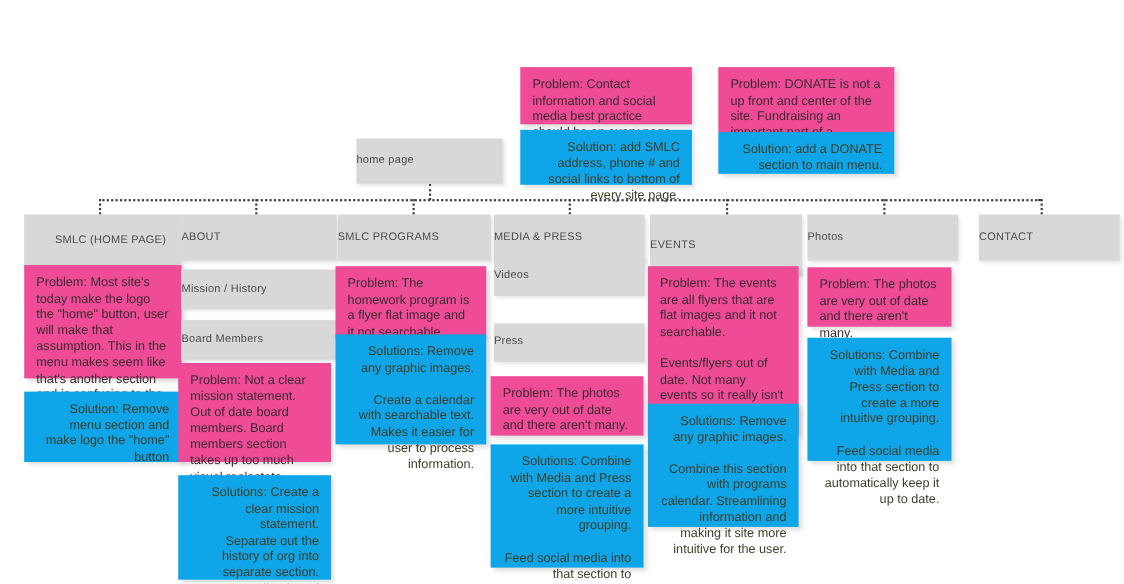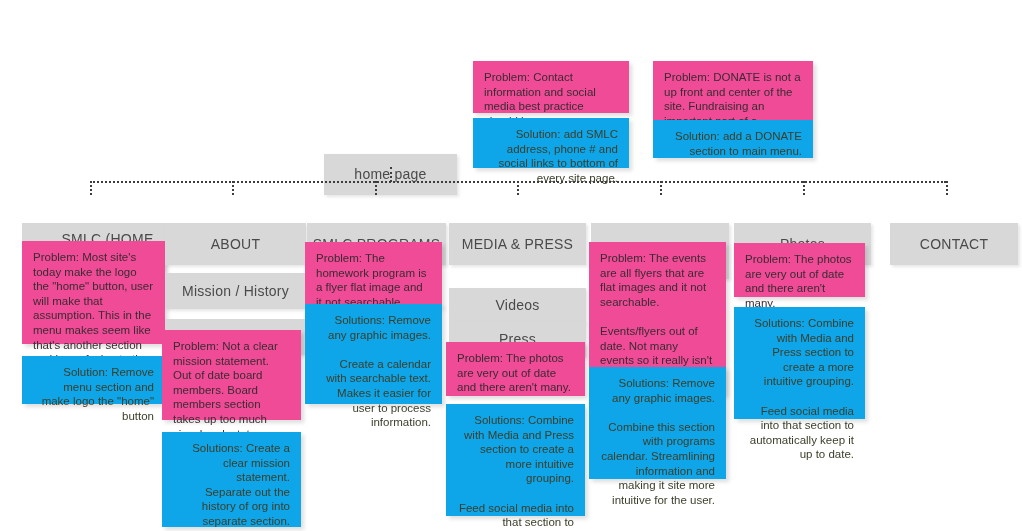--- a/index.html
+++ b/index.html
@@ -27,26 +27,24 @@
     box-sizing: border-box;
     font-size: 11.5px;
     line-height: 14.6px;
     white-space: pre-line;
   }
   .card.node {
     background: #d8d8d8;
     color: #4a4a4a;
     display: flex;
     align-items: center;
-    justify-content: center;
     text-align: center;
-    font-size: 14px;
+    font-size: 10px;
     letter-spacing: 0.25px;
     box-shadow: 2px 2px 3px rgba(0,0,0,0.10);
-    margin-top: 28px;
   }
   .card.note {
     padding: 9px 11px 10px 11px;
     box-shadow: 3px 3px 4px rgba(0,0,0,0.13);
   }
   .card.note.problem {
     background: #ef4b96;
     color: #3b2b33;
   }
   .card.note.solution {
@@ -93,21 +91,21 @@
   <div class="vline" style="left:375px; top:181px; height:14px;"></div>
   <div class="vline" style="left:517px; top:181px; height:14px;"></div>
   <div class="vline" style="left:660px; top:181px; height:14px;"></div>
   <div class="vline" style="left:803px; top:181px; height:14px;"></div>
   <div class="vline" style="left:946px; top:181px; height:14px;"></div>
 
   <div class="card node" style="left:22px; top:195px; width:143px; height:48px;padding-left:28px;">
     <span>SMLC (HOME PAGE)</span>
   </div>
   <div class="card note problem" style="left:22px; top:241px; width:143px; height:103px;">Problem: Most site's today make the logo the "home" button, user will make that assumption. This in the menu makes seem like that's another section and is confusing to the user</div>
-  <div class="card note solution" style="left:22px; top:356px; width:143px; height:48px;">Solution: Remove menu section and make logo the "home" button</div>
+  <div class="card note solution" style="left:22px; top:356px; width:143px; height:64px;">Solution: Remove menu section and make logo the "home" button</div>
 
   <div class="card node" style="left:165px; top:195px; width:141px; height:42px;">
     <span>ABOUT</span>
   </div>
   <div class="card node" style="left:165px; top:245px; width:141px; height:36px;">
     <span>Mission / History</span>
   </div>
   <div class="card node" style="left:165px; top:291px; width:141px; height:36px;">
     <span>Board Members</span>
   </div>
@@ -121,21 +119,21 @@
     <span>SMLC PROGRAMS</span>
   </div>
   <div class="card note problem" style="left:305px; top:242px; width:137px; height:65px;">Problem: The homework program is a flyer flat image and it not searchable.</div>
   <div class="card note solution" style="left:305px; top:304px; width:137px; height:100px;">Solutions: Remove any graphic images.
 
 Create a calendar with searchable text. Makes it easier for user to process information.</div>
 
   <div class="card node" style="left:449px; top:195px; width:137px; height:42px;">
     <span>MEDIA &amp; PRESS</span>
   </div>
-  <div class="card node" style="left:449px; top:260px; width:137px; height:35px;">
+  <div class="card node" style="left:449px; top:234px; width:137px; height:35px;">
     <span>Videos</span>
   </div>
   <div class="card node" style="left:449px; top:294px; width:137px; height:35px;">
     <span>Press</span>
   </div>
   <div class="card note problem" style="left:446px; top:342px; width:139px; height:54px;">Problem: The photos are very out of date and there aren't many.</div>
   <div class="card note solution" style="left:446px; top:404px; width:139px; height:112px;">Solutions: Combine with Media and Press section to create a more intuitive grouping.
 
 Feed social media into that section to automatically keep it up to date.</div>
 

